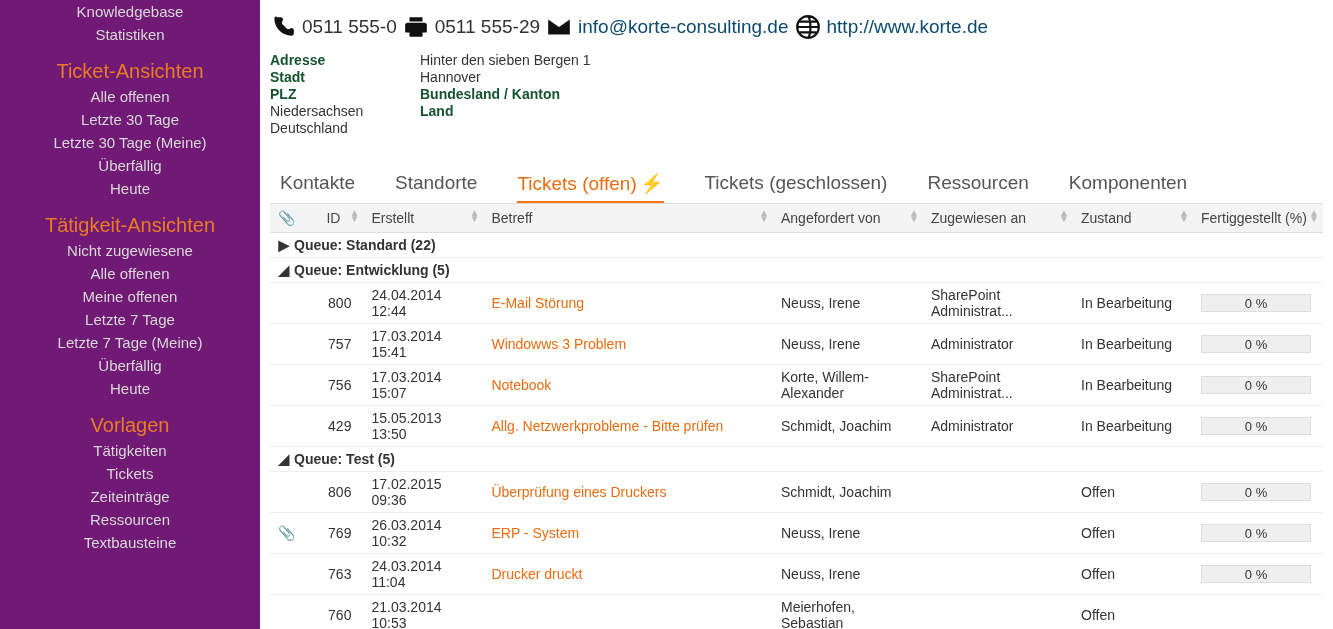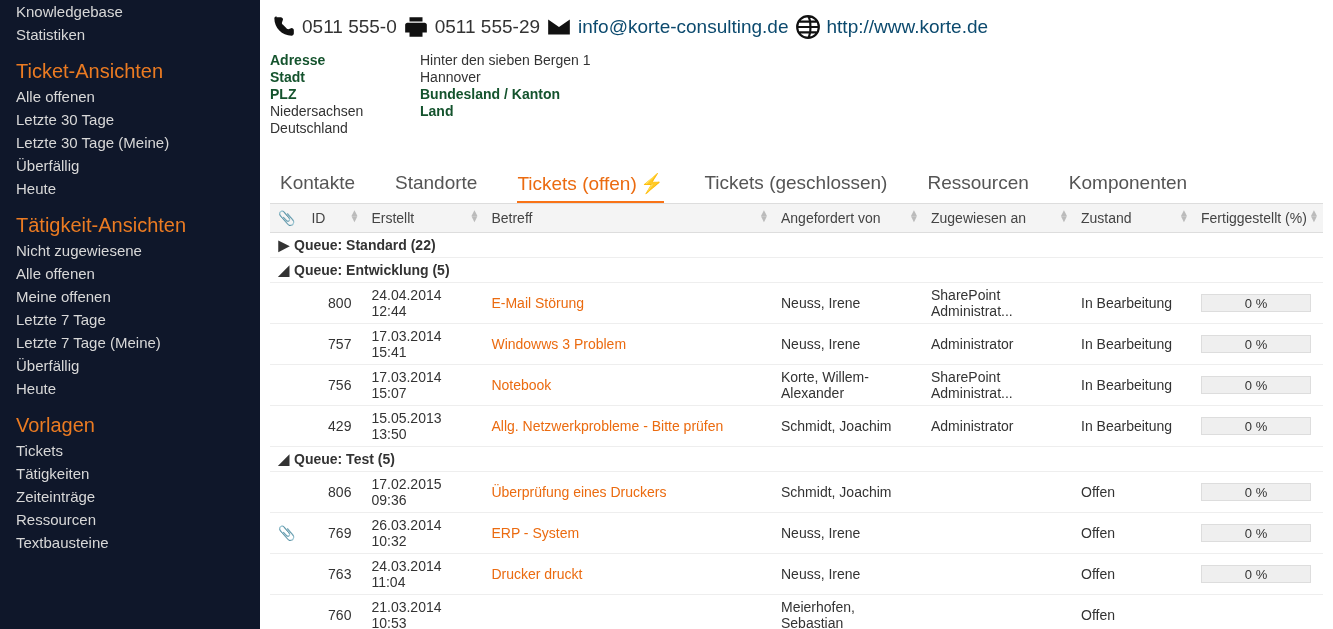--- a/index.html
+++ b/index.html
@@ -1,34 +1,34 @@
 <!DOCTYPE html>
 <html><head>
 <meta charset="utf-8">
 <style>
 * { margin:0; padding:0; box-sizing:border-box; }
 body { font-family:"Segoe UI",Arial,sans-serif; font-size:14px; color:#333; background:#fff; overflow:hidden; }
 .app { display:flex; width:1333px; height:629px; }
-.sidebar { width:260px; background:#0f172a; color:#d8d8d8; padding:0 16px; overflow:hidden; flex-shrink:0; }
+.sidebar { width:260px; background:#701a75; color:#d8d8d8; padding:0 16px; overflow:hidden; flex-shrink:0;text-align:center; }
 .sidebar a { display:block; color:#d8d8d8; text-decoration:none; padding:3px 0; font-size:15px; cursor:pointer; }
 .sidebar h3 { color:#eb7b22; font-weight:400; font-size:20px; margin-top:14px; margin-bottom:2px; cursor:pointer; }
 .main { flex:1; overflow:auto; padding:0 10px; }
 .contact-bar { display:flex; gap:6px; align-items:flex-start; font-size:19px; padding:14px 0 8px; }
 .contact-bar .item { display:flex; align-items:center; gap:6px; }
 .contact-bar .orange { color:#0c4a6e; }
 .contact-bar svg { width:26px; height:26px; fill:#111; }
 .addr { display:grid; grid-template-columns:140px 1fr; column-gap:10px; row-gap:1px; font-size:14px; padding:4px 0 8px; }
 .addr b { font-weight:700; color:#14532d; }
 .tabs { display:flex; gap:40px; border-bottom:1px solid #ddd; margin-top:22px; padding-left:10px; }
 .tab { font-size:19px; color:#555; padding:6px 0; cursor:pointer; }
 .tab.active { color:#eb6b10; border-bottom:2px solid #f97316; }
 .tab.active .bolt { color:#eb6b10; margin-left:4px; }
 table { width:100%; border-collapse:collapse; font-size:14px; }
 thead th { background:#f4f4f4; border-bottom:1px solid #ddd; text-align:left; font-weight:400; color:#444; padding:6px 8px; position:relative; }
-thead th.right { text-align:left; }
+thead th.right { text-align:center; }
 thead th .sort { position:absolute; right:4px; top:6px; font-size:10px; color:#bbb; line-height:6px; }
 tbody td { padding:4px 8px; border-bottom:1px solid #eee; }
 tbody tr.group td { background:#fff; font-weight:700; }
 tbody tr.group .toggle { display:inline-block; width:12px; text-align:center; color:#333; margin-right:4px; }
 tbody tr.row td { color:#333; }
 tbody tr.row td.id { text-align:right; padding-right:12px; }
 tbody tr.row td.subject a { color:#eb6b10; text-decoration:none;text-align:center; }
 .progress { background:#efefef; border:1px solid #ddd; height:18px; width:110px; position:relative; }
 .progress .bar { position:absolute; left:0; top:0; bottom:0; background:#8bd66b; }
 .progress .lbl { position:absolute; left:0; right:0; top:0; bottom:0; text-align:center; font-size:13px; line-height:18px; }
@@ -52,22 +52,22 @@
         <a>Heute</a>
         <h3>Tätigkeit-Ansichten</h3>
         <a>Nicht zugewiesene</a>
         <a>Alle offenen</a>
         <a>Meine offenen</a>
         <a>Letzte 7 Tage</a>
         <a>Letzte 7 Tage (Meine)</a>
         <a>Überfällig</a>
         <a>Heute</a>
         <h3>Vorlagen</h3>
+        <a>Tätigkeiten</a>
         <a>Tickets</a>
-        <a>Tätigkeiten</a>
         <a>Zeiteinträge</a>
         <a>Ressourcen</a>
         <a>Textbausteine</a>
       </div>
   </nav>
   <main class="main">
     <div class="contact-bar">
       <div class="item">
         <svg viewBox="0 0 24 24">
             <path d="M6 2c-1 0-2 1-2 2 0 9 7 16 16 16 1 0 2-1 2-2v-3c0-1-1-2-2-2l-3 1c-1 0-1 0-2-1l-3-3c-1-1-1-1-1-2l1-3c0-1-1-2-2-2H6z"></path>

